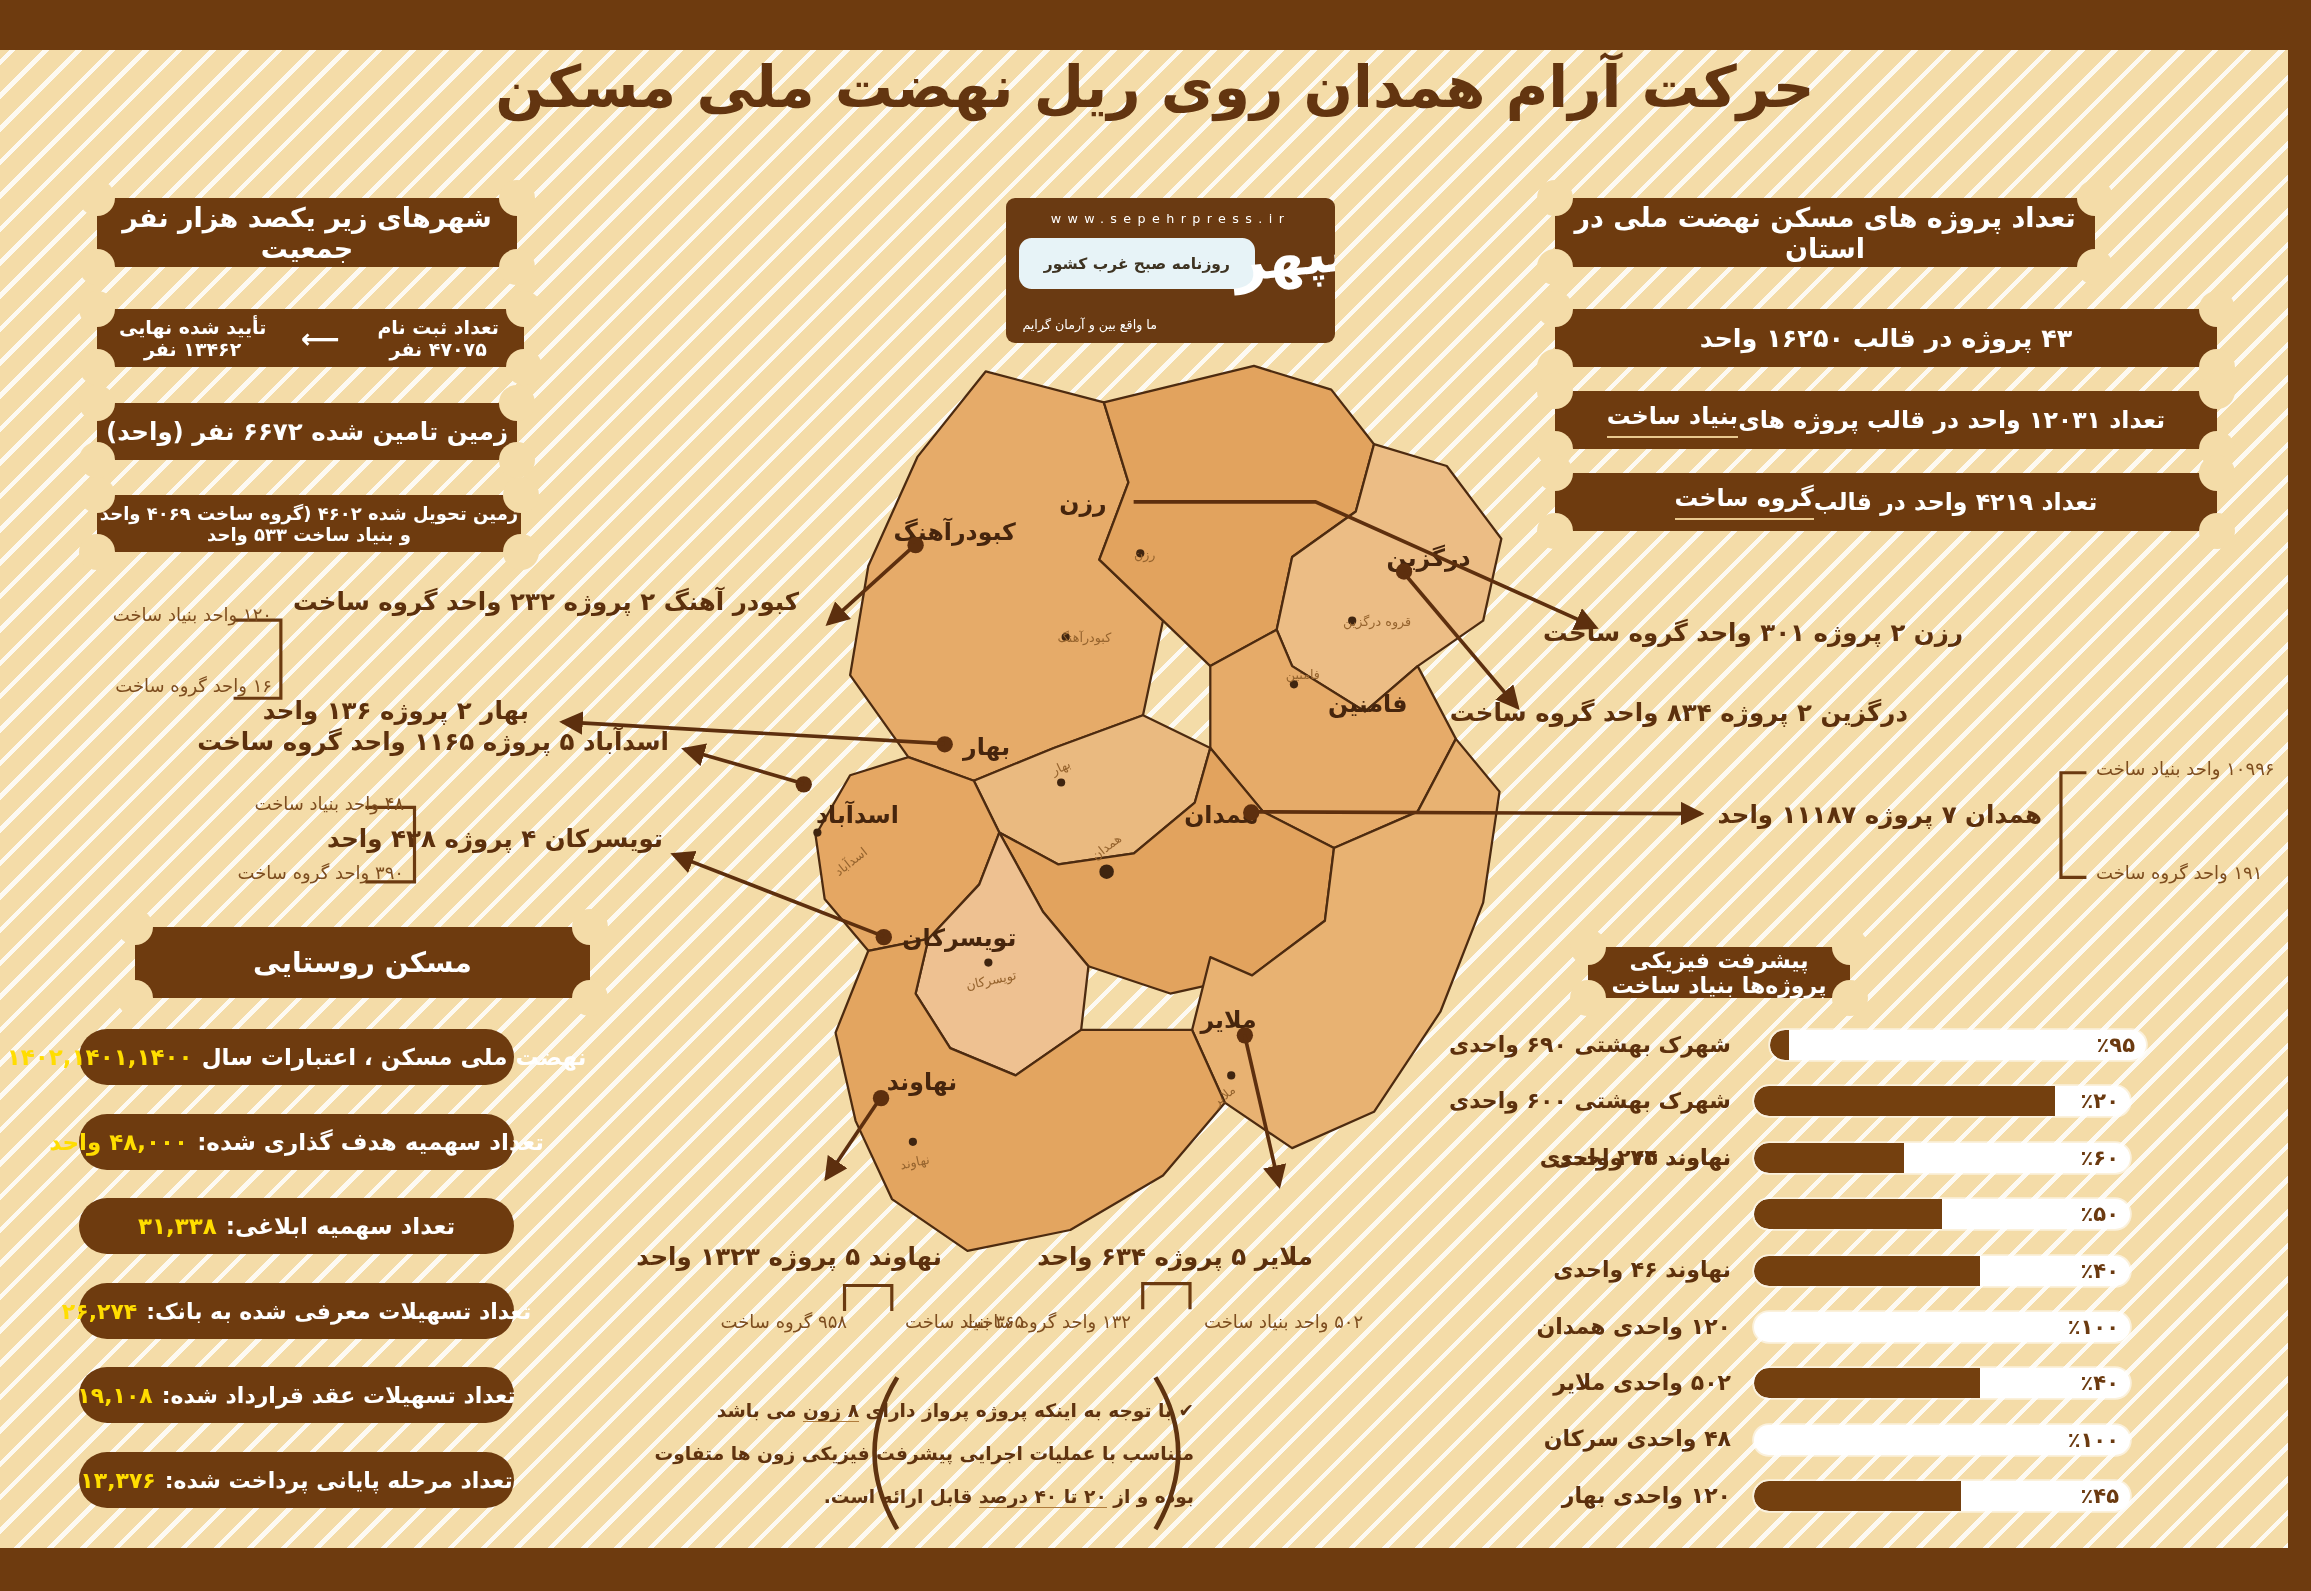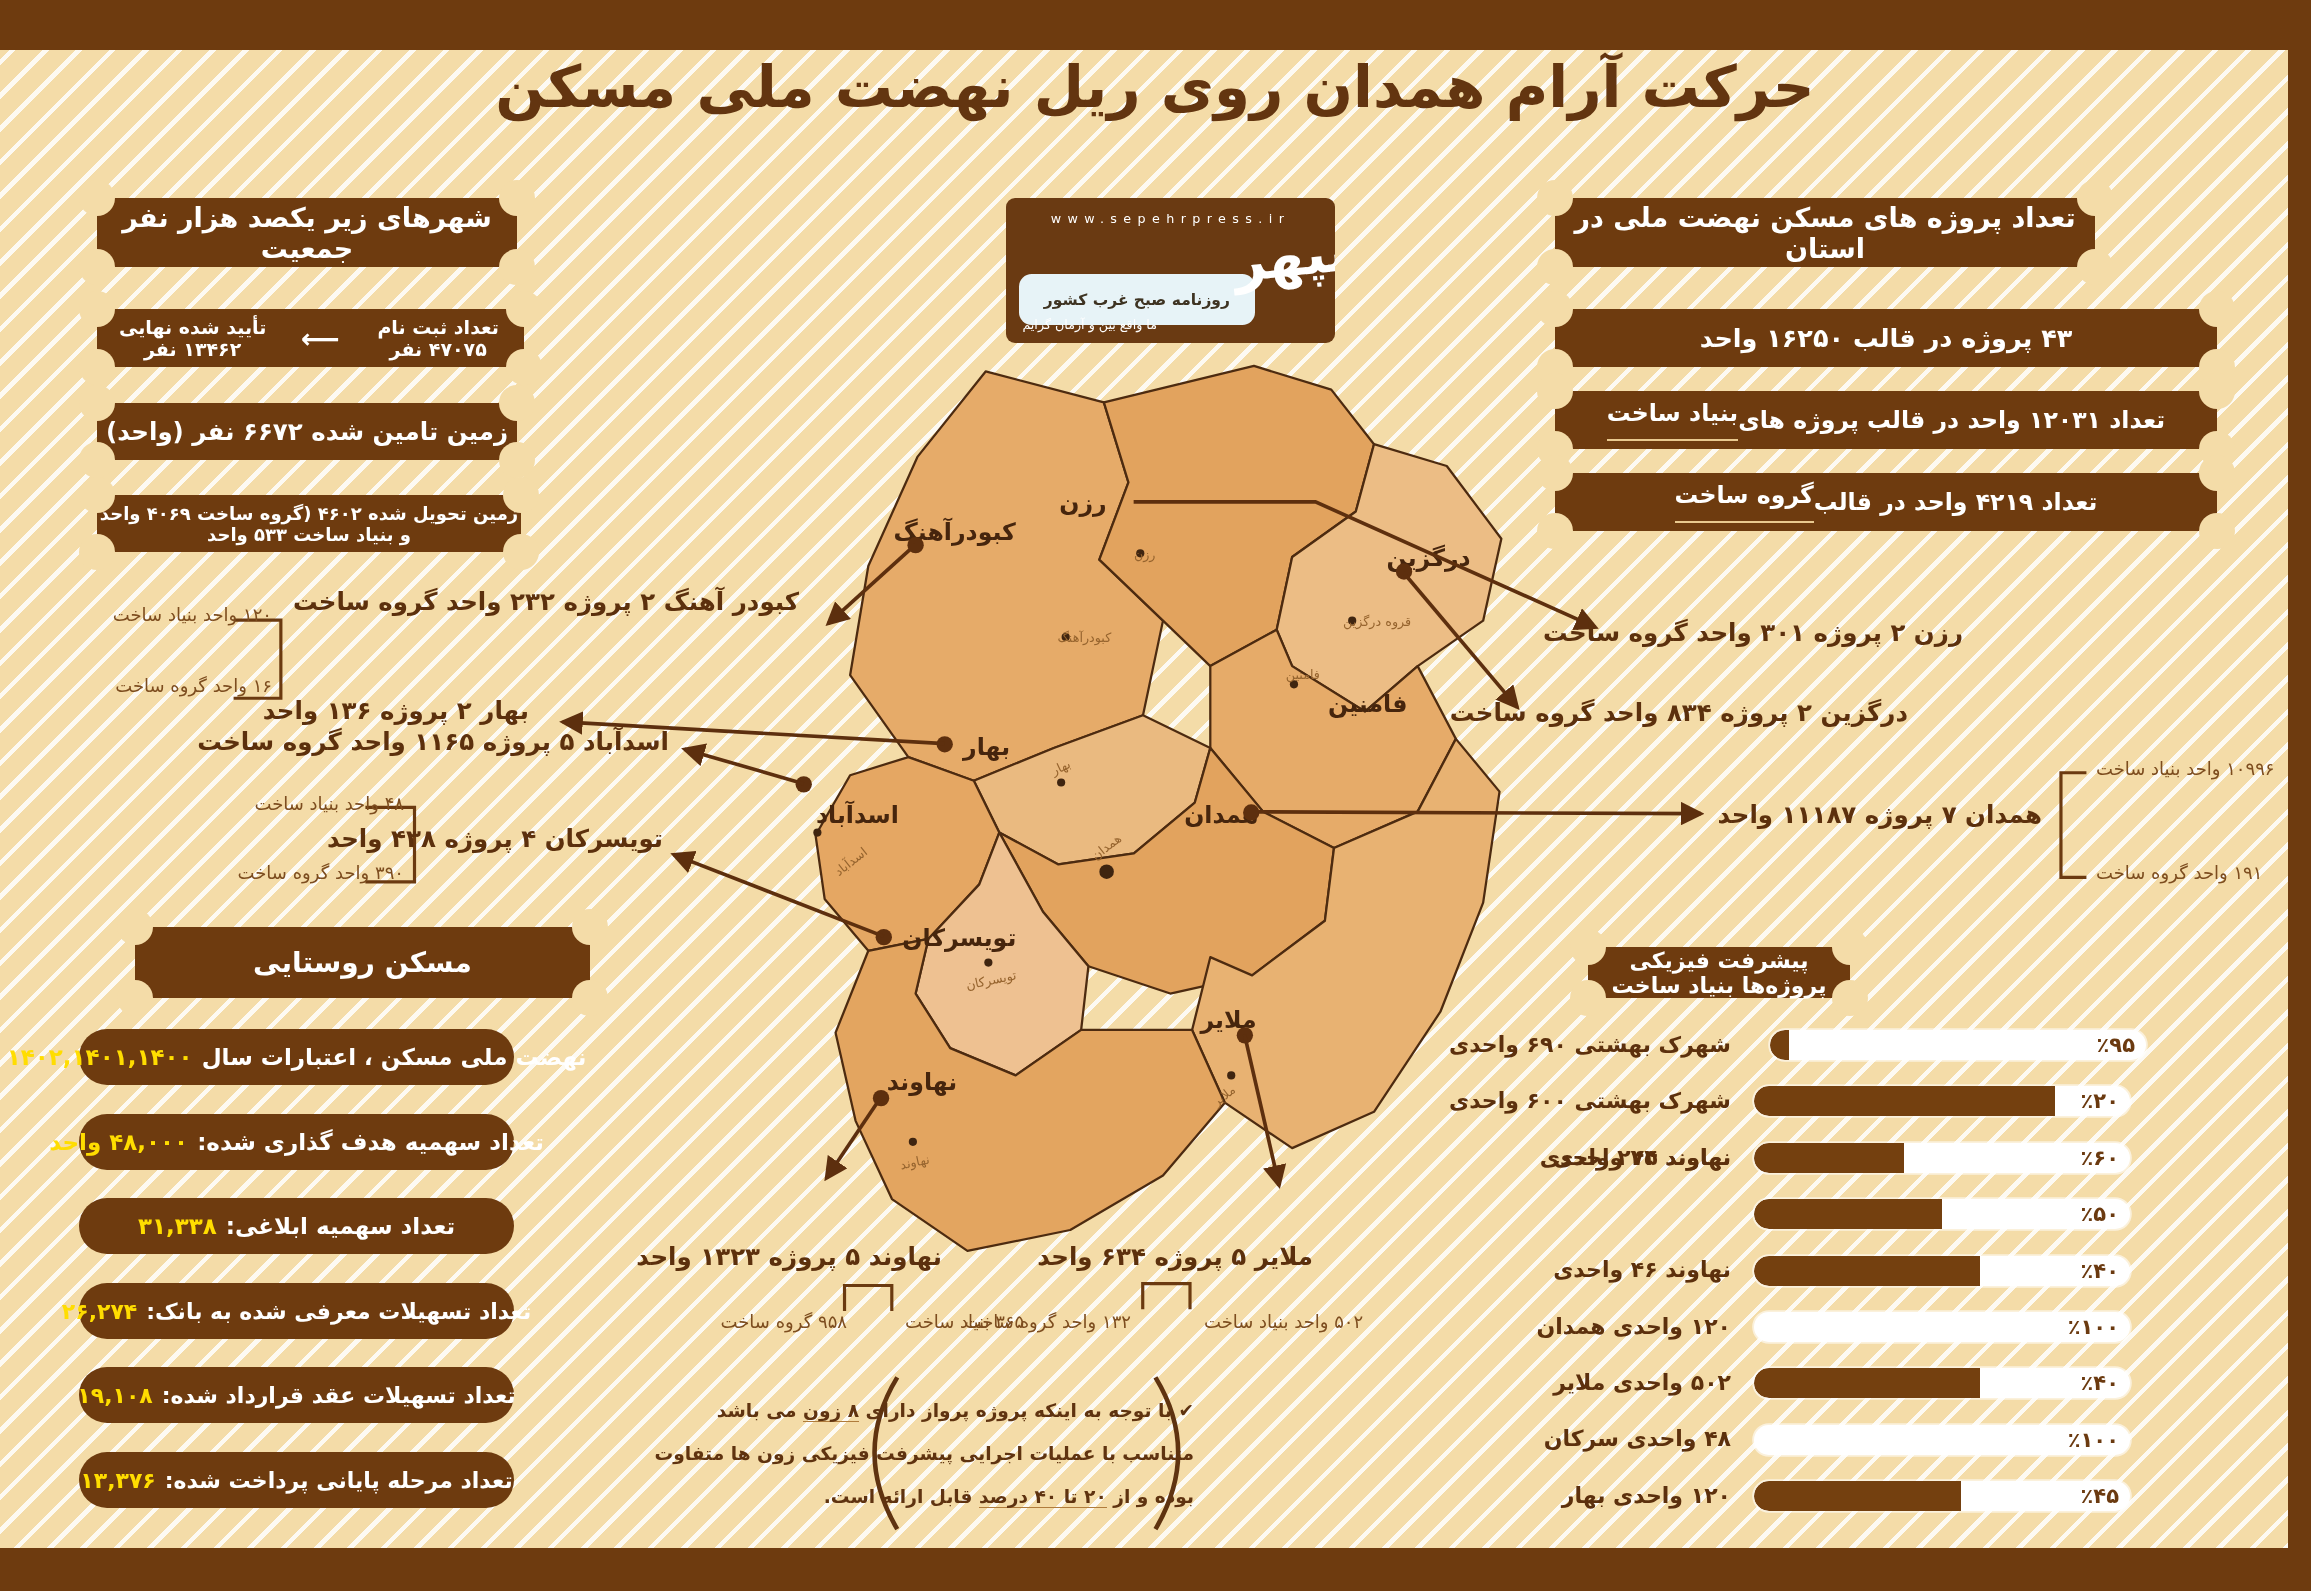--- a/index.html
+++ b/index.html
@@ -29,21 +29,21 @@
     position:absolute;background:var(--brown);color:#fff;font-weight:bold;
     display:flex;align-items:center;justify-content:center;text-align:center;
     --bh:58px;
   }
   .badge::before,.badge::after{
     content:"";position:absolute;width:36px;height:36px;border-radius:50%;
     background:var(--cream);top:-18px;box-shadow:0 var(--bh) 0 0 var(--cream);
   }
   .badge::before{left:-18px;}
   .badge::after{right:-18px;}
-  .badge .u{border-bottom:2.7px solid #e9c98f;padding-bottom:12px;}
+  .badge .u{border-bottom:2.7px solid #e9c98f;padding-bottom:6px;}
   
   .pill{
     position:absolute;background:var(--brown);color:#fff;font-weight:bold;
     border-radius:31px;display:flex;align-items:center;justify-content:center;
     gap:9px;white-space:nowrap;
   }
   .pill .val{color:var(--yellow);}
   .callout{
     position:absolute;color:var(--text-brown);font-weight:bold;font-size:24.5px;
     white-space:nowrap;
@@ -66,21 +66,21 @@
     position:absolute;right:11px;top:2.7px;color:#6b3a10;font-weight:bold;font-size:21px;direction:ltr;
   }
   .note-line{color:#5f3310;font-weight:bold;font-size:18.6px;text-align:center;line-height:43px;white-space:nowrap;}
   .note-line .u{border-bottom:1.8px solid #b07c3c;}
   svg text{font-family:"DejaVu Sans", sans-serif;}
   .dl{font-size:26px;font-weight:bold;fill:#46250d;}
   .tl{font-size:14px;fill:#96642e;}
   .logo-box{position:absolute;left:1007px;top:198px;width:329px;height:145px;background:#6a3a12;border-radius:9px;overflow:hidden;}
   .logo-url{position:absolute;top:12.7px;left:0;right:0;text-align:center;color:#fff;font-size:12.7px;letter-spacing:6.4px;direction:ltr;}
   .logo-band{position:absolute;top:40px;right:80px;left:12.7px;height:51px;background:#e7f3f7;border-radius:12.7px;
-             display:flex;align-items:center;justify-content:center;color:#3e3322;font-size:15.5px;font-weight:bold;margin-top:36px;}
+             display:flex;align-items:center;justify-content:center;color:#3e3322;font-size:15.5px;font-weight:bold;}
   .logo-name{position:absolute;top:23.6px;left:227px;color:#fff;font-size:56px;font-weight:bold;transform:rotate(-6deg);}
   .logo-tagline{position:absolute;bottom:11px;left:16.4px;color:#fff;font-size:12.7px;}
 </style>
 </head>
 <body>
 
 <div id="canvas">
 
   <div class="frame" style="left:0;top:0;width:2312px;height:50px;"></div>
   <div class="frame" style="left:0;top:1548px;width:2312px;height:43px;"></div>

